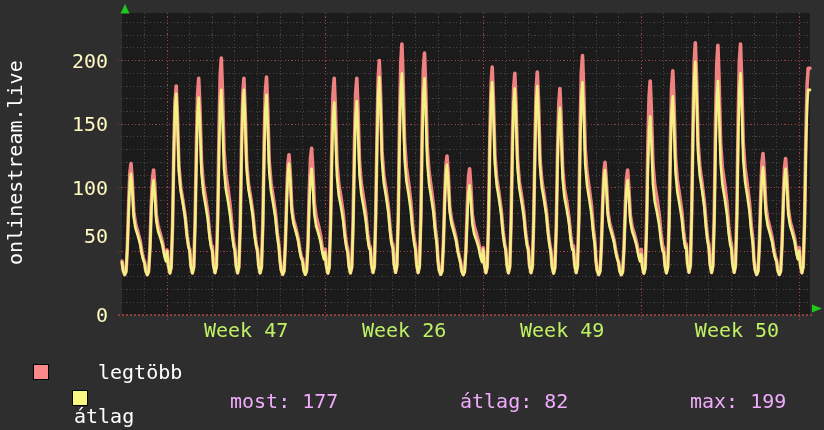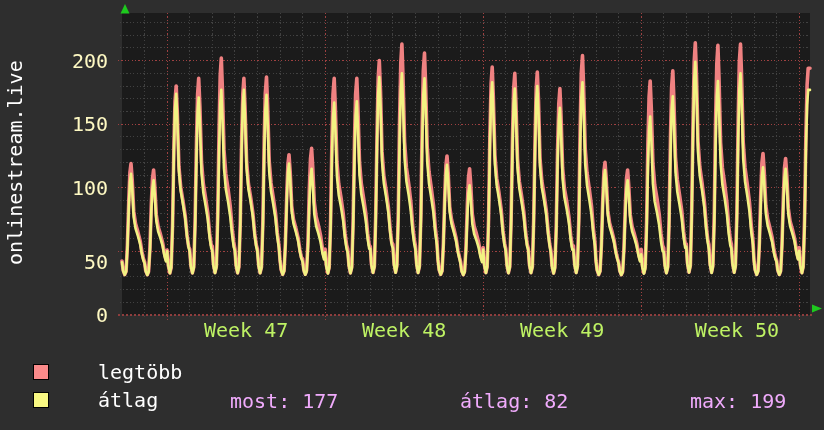--- a/index.html
+++ b/index.html
@@ -92,35 +92,35 @@
       <polygon points="125,4 120.5,13.5 129.5,13.5" fill="#1ec91e"></polygon>
       <polygon points="822,308.5 812,304.5 812,312.5" fill="#1ec91e"></polygon>
     </svg>
 
   <div class="vlabel">onlinestream.live</div>
 
   <div id="ytick-layer">
       <div class="ytick" style="top: 50.6px;">200</div>
       <div class="ytick" style="top: 114.2px; text-align: right;">150</div>
       <div class="ytick" style="top: 177.8px;">100</div>
-      <div class="ytick" style="top: 252px;">50</div>
+      <div class="ytick" style="top: 226px;">50</div>
       <div class="ytick" style="top: 305px;">0</div>
     </div>
   <div id="wklabel-layer">
       <div class="wklabel" style="left: 246.147px;">Week 47</div>
-      <div class="wklabel" style="left: 404.152px;">Week 48</div>
+      <div class="wklabel" style="left: 404.152px;">Week 26</div>
       <div class="wklabel" style="left: 562.157px;">Week 49</div>
       <div class="wklabel" style="left: 737px;">Week 50</div>
     </div>
 
   <div class="legend-row" style="top:362px;">
     <span class="legend-swatch" id="sw0" style="background: rgb(250, 138, 138);"></span>
     <span class="legend-text">legtöbb</span>
   </div>
-  <div class="legend-row" style="top:390px;">
+  <div class="legend-row" style="top:390px;flex-direction:column;">
     <span class="legend-swatch" id="sw1" style="background: rgb(248, 248, 130);"></span>
     <span class="legend-text">átlag</span>
   </div>
 
   <div class="stat" style="left:230px;">most: 177</div>
   <div class="stat" style="left:460px;">átlag: 82</div>
   <div class="stat" style="left:690px;">max: 199</div>
 
 </div>
 

